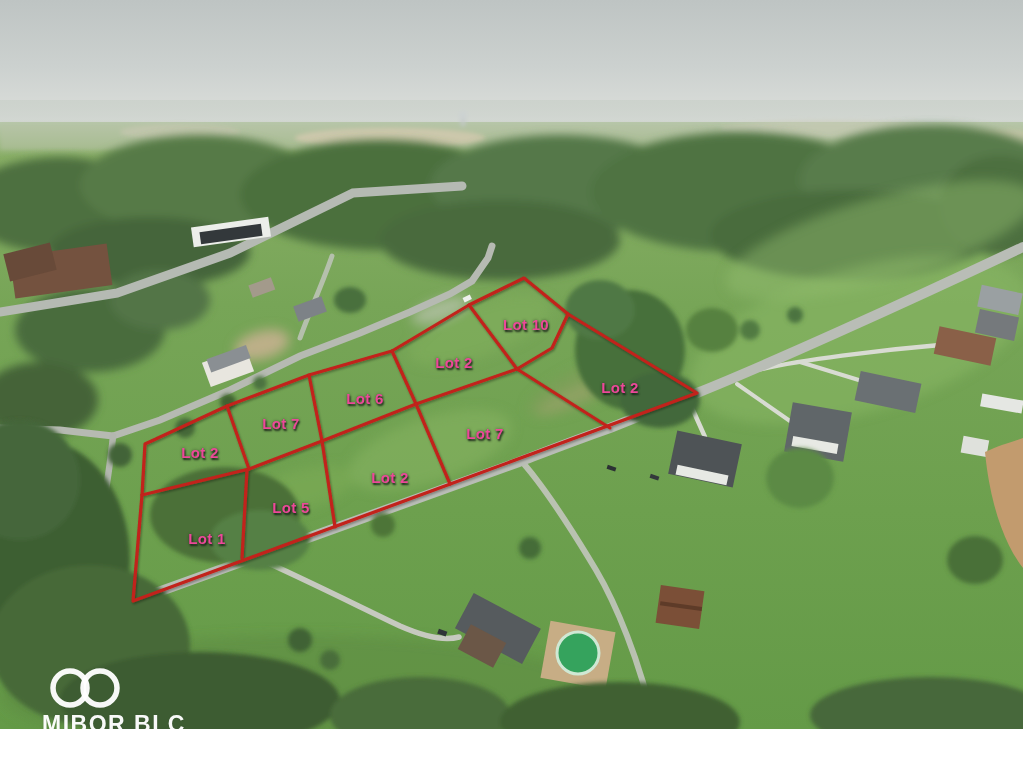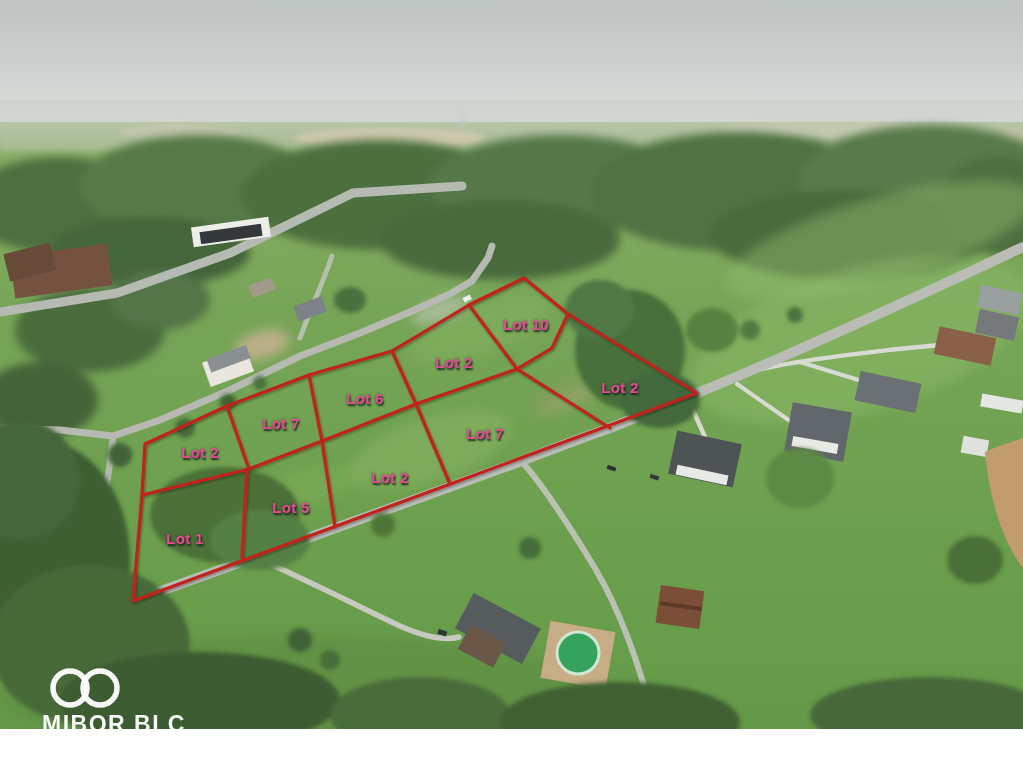--- a/index.html
+++ b/index.html
@@ -198,21 +198,21 @@
         <path d="M309,375 L322,441"></path>
         <path d="M322,441 L335,527"></path>
         <path d="M392,351 L416,404"></path>
         <path d="M416,404 L450,484"></path>
         <path d="M469,305 L517,369"></path>
         <path d="M517,369 L610,428"></path>
         <path d="M568,314 L552,348 L517,369"></path>
       </g>
     </svg>
 
-    <div class="lot-label" style="left:185px;top:538px">Lot 1</div>
+    <div class="lot-label" style="left:207px;top:538px">Lot 1</div>
     <div class="lot-label" style="left:200px;top:452px">Lot 2</div>
     <div class="lot-label" style="left:291px;top:507px">Lot 5</div>
     <div class="lot-label" style="left:281px;top:423px">Lot 7</div>
     <div class="lot-label" style="left:390px;top:477px">Lot 2</div>
     <div class="lot-label" style="left:365px;top:398px">Lot 6</div>
     <div class="lot-label" style="left:485px;top:433px">Lot 7</div>
     <div class="lot-label" style="left:454px;top:362px">Lot 2</div>
     <div class="lot-label" style="left:620px;top:387px">Lot 2</div>
     <div class="lot-label" style="left:526px;top:324px">Lot 10</div>
 

